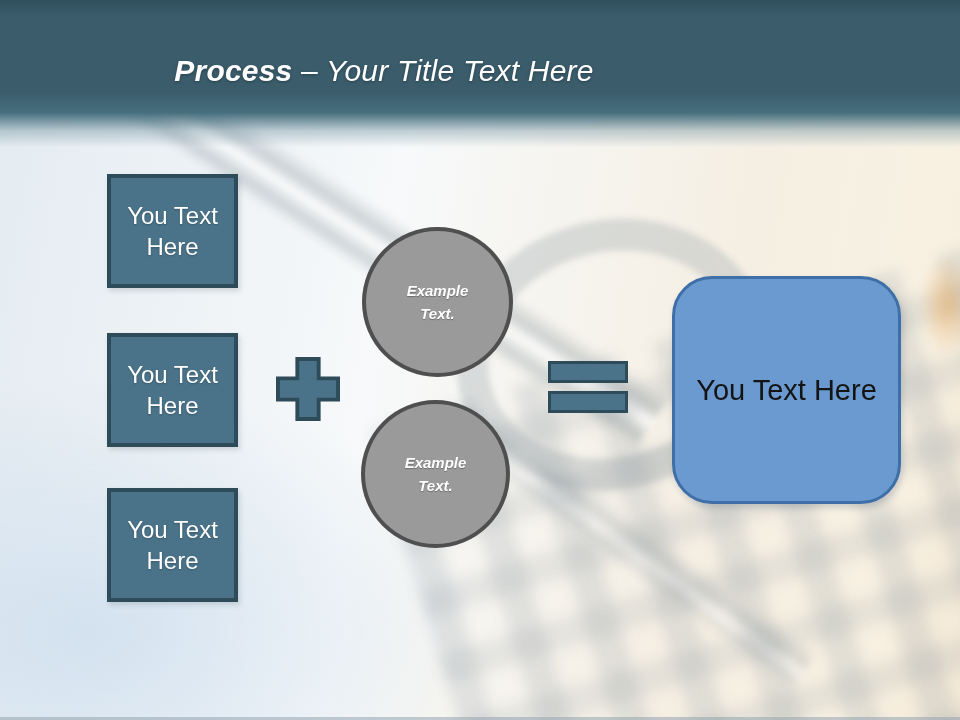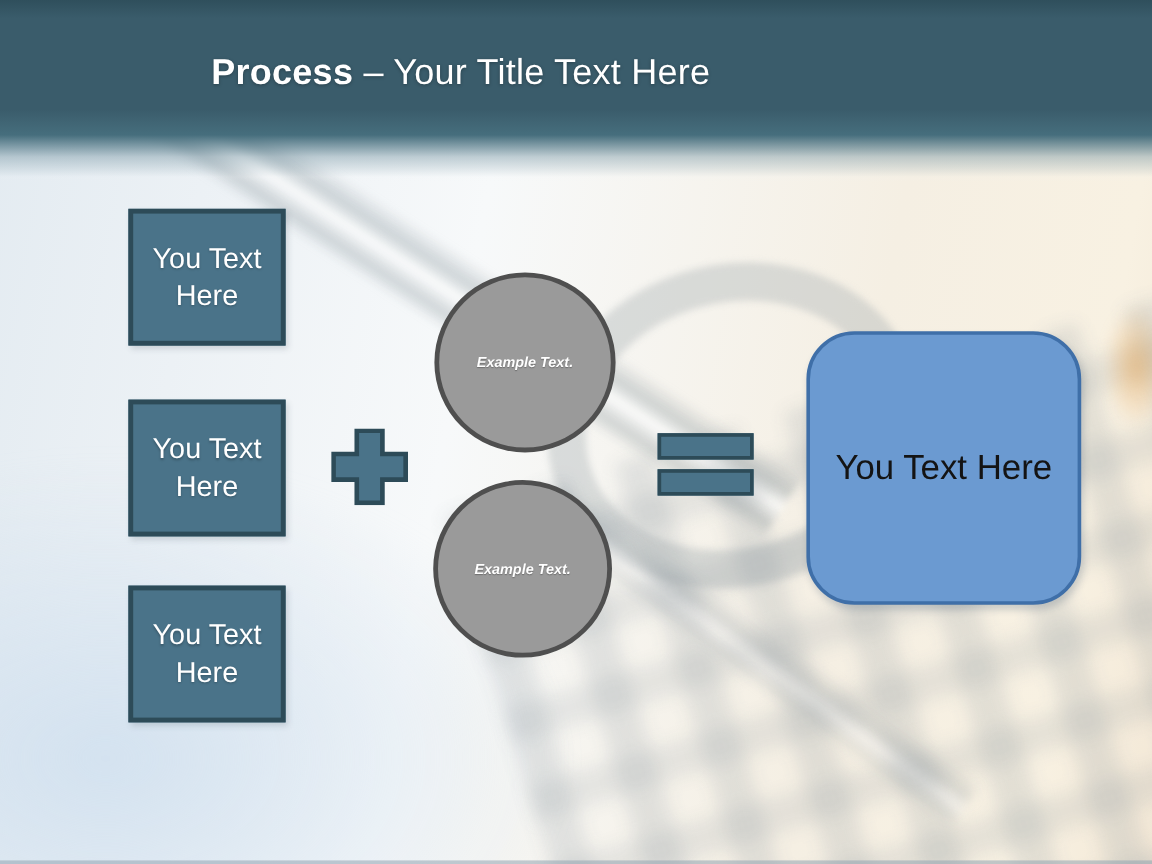--- a/index.html
+++ b/index.html
@@ -24,41 +24,41 @@
     background:
       repeating-linear-gradient(90deg,rgba(131,143,153,.22) 0 34px,rgba(255,255,255,0) 34px 74px),
       repeating-linear-gradient(0deg,rgba(131,143,153,.18) 0 30px,rgba(255,255,255,0) 30px 68px);
     filter:blur(7px);}
   .bg-warm{right:-14px;top:255px;width:54px;height:100px;
     background:radial-gradient(ellipse,rgba(228,166,88,.55),rgba(228,166,88,0) 72%);filter:blur(5px);}
   .bg-bottomline{left:0;bottom:0;width:960px;height:3px;background:rgba(148,164,176,.55);}
   
   .header{position:absolute;left:0;top:0;width:960px;height:152px;
     background:linear-gradient(180deg,#2f4f5c 0%,#3a5c6b 10%,#3a5c6b 60%,#466e7d 74%,rgba(122,152,165,.45) 86%,rgba(235,242,245,.08) 97%,rgba(255,255,255,0) 100%);}
-  .title{position:absolute;left:0;top:42px;width:768px;text-align:center;color:#fff;
-    font-size:30px;line-height:38px;letter-spacing:.2px;text-shadow:0 1px 3px rgba(0,0,0,.3);}
+  .title{position:absolute;left:0;top:52px;width:768px;text-align:center;color:#fff;
+    font-size:30px;line-height:38px;letter-spacing:.2px;text-shadow:0 1px 3px rgba(0,0,0,.3);font-style:italic;}
   .title .b{font-weight:bold;}
   
   .tealbox{position:absolute;left:107px;width:131px;height:114px;box-sizing:border-box;
     background:#4a7389;border:4px solid #2d4b58;color:#fff;
     display:flex;align-items:center;justify-content:center;text-align:center;
     font-size:24px;line-height:31px;text-shadow:0 1px 2px rgba(0,0,0,.25);
     box-shadow:2px 3px 5px rgba(60,80,90,.18);}
   .tb1{top:174px;} .tb2{top:333px;} .tb3{top:488px;}
   .tealbox .lbl{width:110px;}
   
   .plus{position:absolute;left:276px;top:357px;width:64px;height:64px;}
   .eq{position:absolute;left:548px;width:80px;height:22px;box-sizing:border-box;
     background:#4a7389;border:3px solid #2d4b58;}
   .eq1{top:361px;} .eq2{top:391px;}
   
   .circle{position:absolute;box-sizing:border-box;border-radius:50%;
     background:#9a9a9a;border:4px solid #4f4f4f;color:#fff;
     display:flex;align-items:center;justify-content:center;text-align:center;
-    font-size:12px;line-height:23px;font-weight:bold;font-style:italic;
+    font-size:15px;line-height:23px;font-weight:bold;font-style:italic;
     text-shadow:0 1px 1px rgba(0,0,0,.3);}
   .c1{left:362px;top:227px;width:151px;height:150px;}
   .c2{left:361px;top:400px;width:149px;height:148px;}
   .circle .lbl{width:84px;}
   
   .result{position:absolute;left:672px;top:276px;width:229px;height:228px;box-sizing:border-box;
     background:#6b9ad1;border:3px solid #3f6fa8;border-radius:40px;color:#141414;
     display:flex;align-items:center;justify-content:center;text-align:center;
     font-size:29px;box-shadow:2px 4px 6px rgba(60,80,110,.22);}
 </style>

